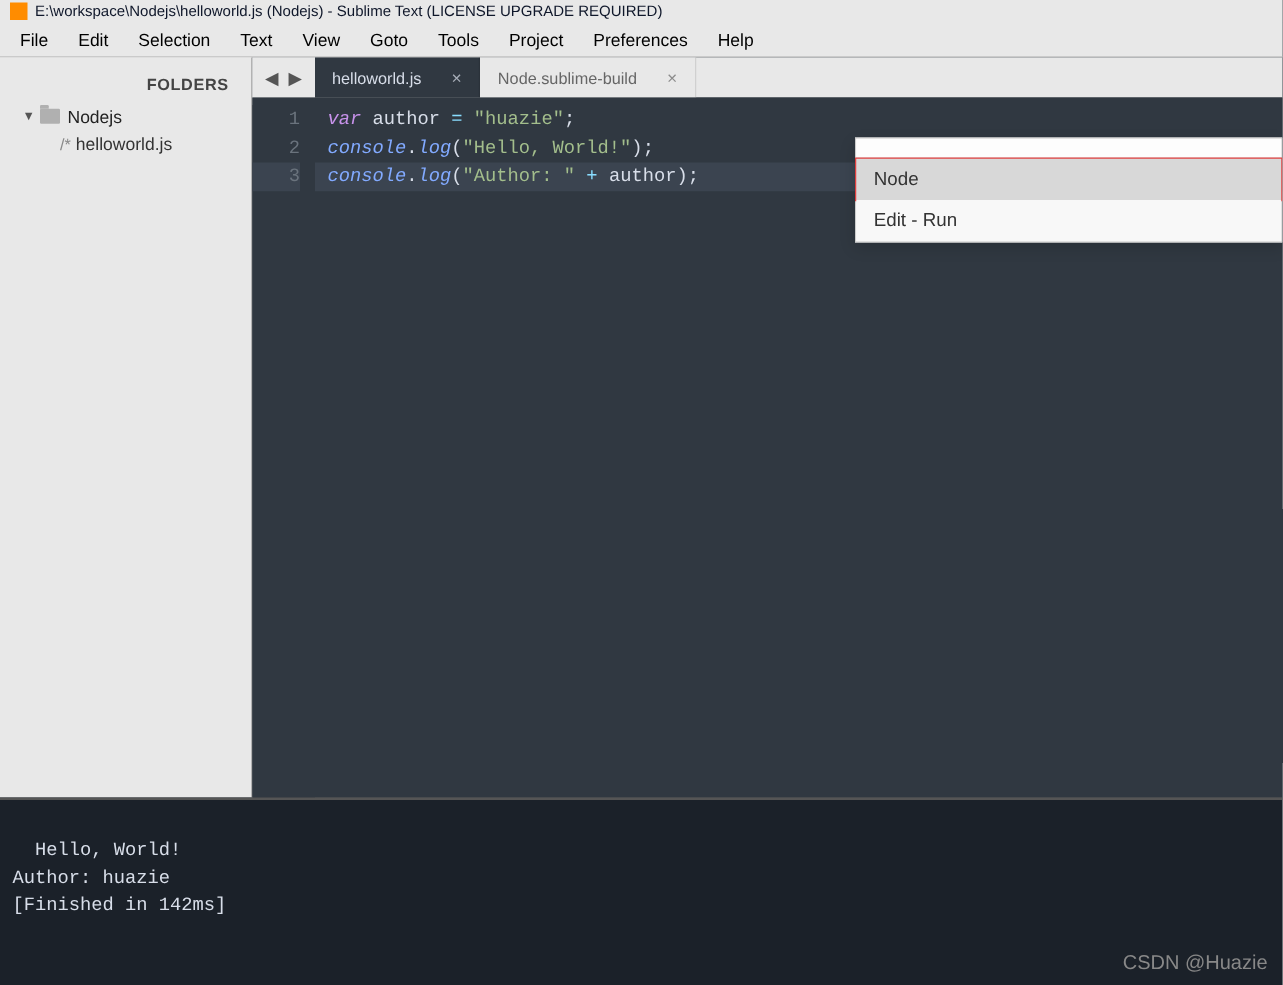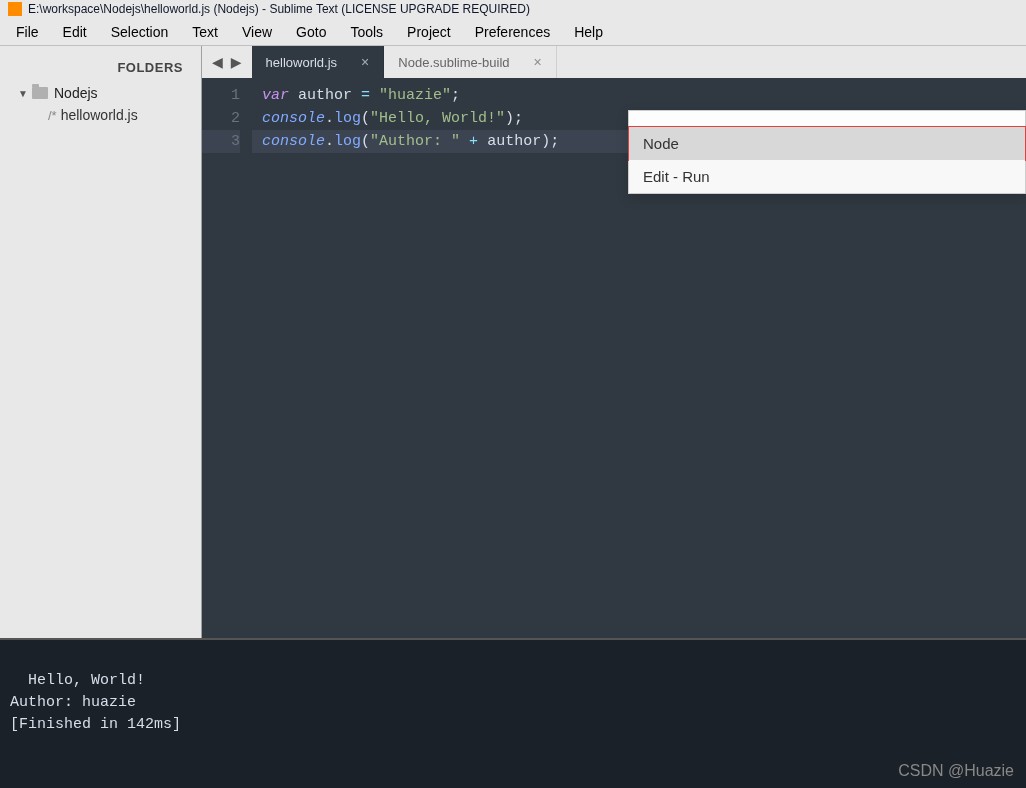--- a/index.html
+++ b/index.html
@@ -179,21 +179,21 @@
       flex: 1;
       color: #d8dee9;
     }
     .code-line { padding-left: 10px; }
     .code-line.active { background: #3b4450; }
     .kw { color: #c792ea; font-style: italic; }
     .var { color: #d8dee9; }
     .op { color: #89ddff; }
     .str { color: #a3be8c; }
     .obj { color: #82aaff; font-style: italic; }
-    .fn { color: #82aaff; }
+    .fn { color: #82aaff; font-style: italic; }
     .pun { color: #d8dee9; }
     .console-panel {
       background: #1b2129;
       color: #d8dee9;
       font-family: Consolas, "Courier New", monospace;
       font-size: 15px;
       line-height: 22px;
       padding: 8px 10px;
       height: 150px;
       border-top: 2px solid #555;
@@ -205,21 +205,21 @@
       bottom: 6px;
       right: 12px;
       color: #888;
       font-size: 16px;
       font-family: sans-serif;
     }
     .build-popup {
       position: absolute;
       top: 110px;
       right: 0;
-      width: 398px;
+      width: 342px;
       background: #fdfdfd;
       border: 1px solid #ccc;
       box-shadow: 0 4px 12px rgba(0,0,0,0.15);
       z-index: 100;
     }
     .build-popup .popup-spacer {
       height: 16px;
       background: #fdfdfd;
     }
     .build-popup .popup-item {

